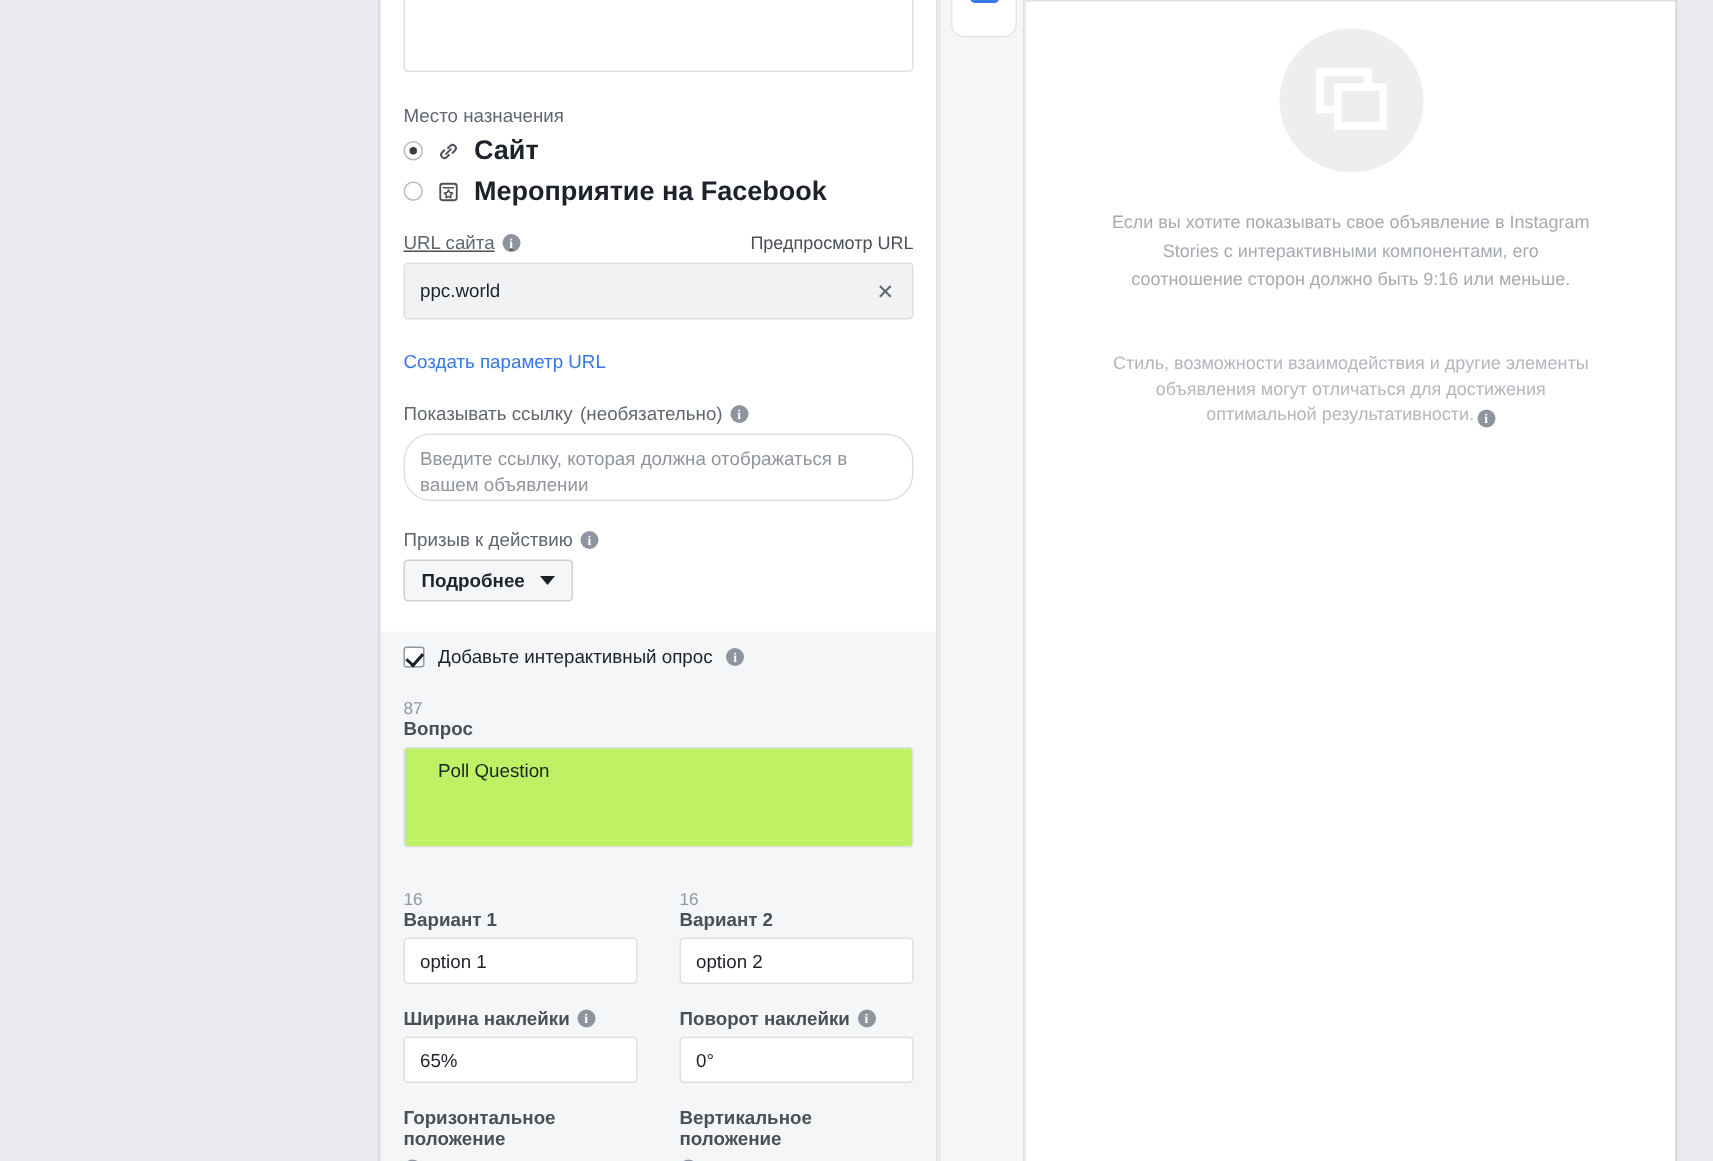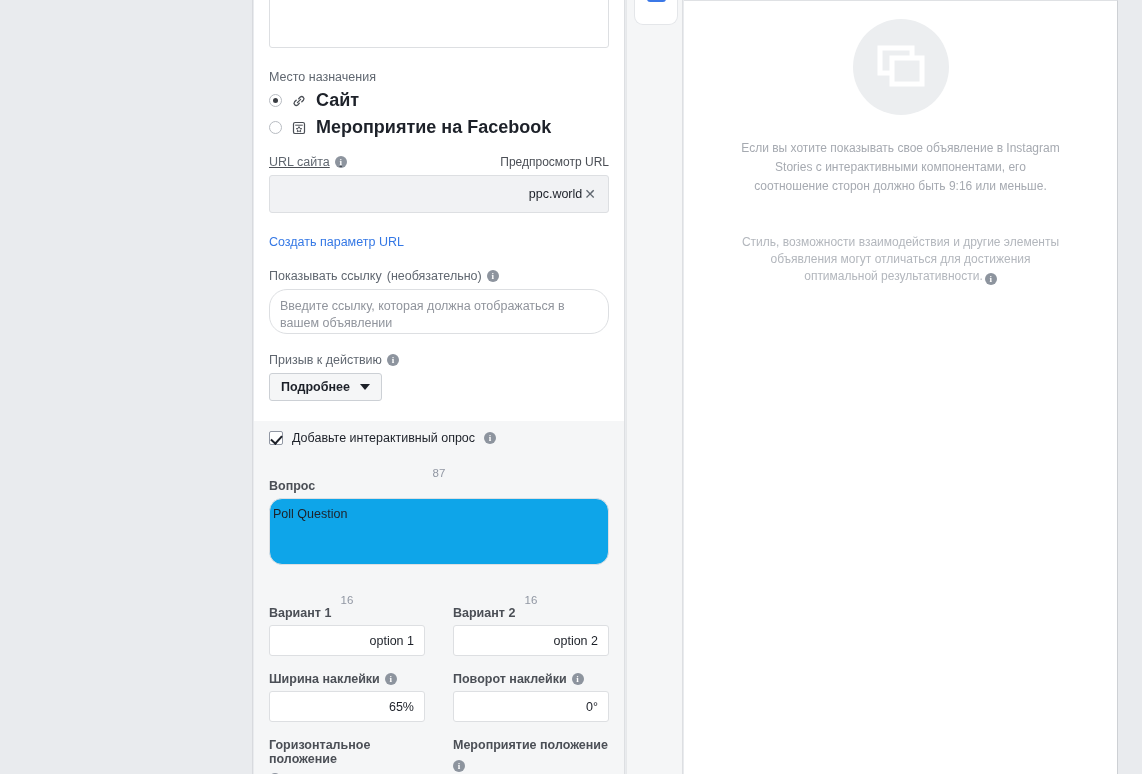--- a/index.html
+++ b/index.html
@@ -116,21 +116,21 @@
     border: 1px solid #dddfe2;
     border-radius: 3px;
     background: #fff;
     padding: 8px 10px;
     font-size: 12.5px;
     color: #1d2129;
     height: 31px;
     display: flex; align-items: center;
   }
   .input-box.filled-gray { background: #f1f2f4; }
-  .input-box .val { flex: 1; text-align: right; }
+  .input-box .val { flex: 1; }
 
   .xmark {
     color: #606770; font-size: 14px; line-height: 1;
     cursor: pointer; padding: 0 2px;
   }
 
   
   .info-i {
     display: inline-block;
     width: 12px; height: 12px; border-radius: 50%;
@@ -200,33 +200,33 @@
   .chkbox::after {
     content: "";
     position: absolute; left: 3px; top: 1px;
     width: 5px; height: 9px;
     border: solid #1d2129; border-width: 0 2px 2px 0;
     transform: rotate(42deg);
   }
   .chk-label { font-size: 12.5px; color: #1d2129; }
 
   .counter {
-    font-size: 11.5px; color: #9197a3; text-align: center; margin-top: 22px;
+    font-size: 11.5px; color: #9197a3; text-align: left; margin-top: 22px;
   }
   .poll-sub-label {
     font-size: 12.5px; color: #4b4f56; font-weight: bold;
     margin-bottom: 5px;
     display: flex; align-items: center; gap: 5px;
   }
   .two-col { display: flex; gap: 28px; }
   .two-col > div { flex: 1 1 0; min-width: 0; }
   .poll-textarea {
     width: 100%; height: 67px;
-    border: 1px solid #dddfe2; border-radius: 13px;
-    background: #0ea5e9; padding: 8px 3px;
+    border: 1px solid #dddfe2; border-radius: 3px;
+    background: #bef264; padding: 8px 22px;
     font-size: 12.5px; color: #1d2129;
   }
   .lbl-2line { min-height: 34px; align-items: flex-start; flex-wrap: wrap; }
   .lbl-2line .info-i { margin-top: 2px; }
 </style>
 </head>
 <body>
 
 <div class="screen">
 
@@ -378,21 +378,21 @@
             <div class="poll-sub-label lbl-2line">
               <span>Горизонтальное положение</span>
               <span class="info-i">i</span>
             </div>
             <div class="input-box">
               <span class="val">50%</span>
             </div>
           </div>
           <div>
             <div class="poll-sub-label lbl-2line">
-              <span>Мероприятие положение</span>
+              <span>Вертикальное положение</span>
               <span class="info-i">i</span>
             </div>
             <div class="input-box">
               <span class="val">50%</span>
             </div>
           </div>
         </div>
 
       </div>
 

